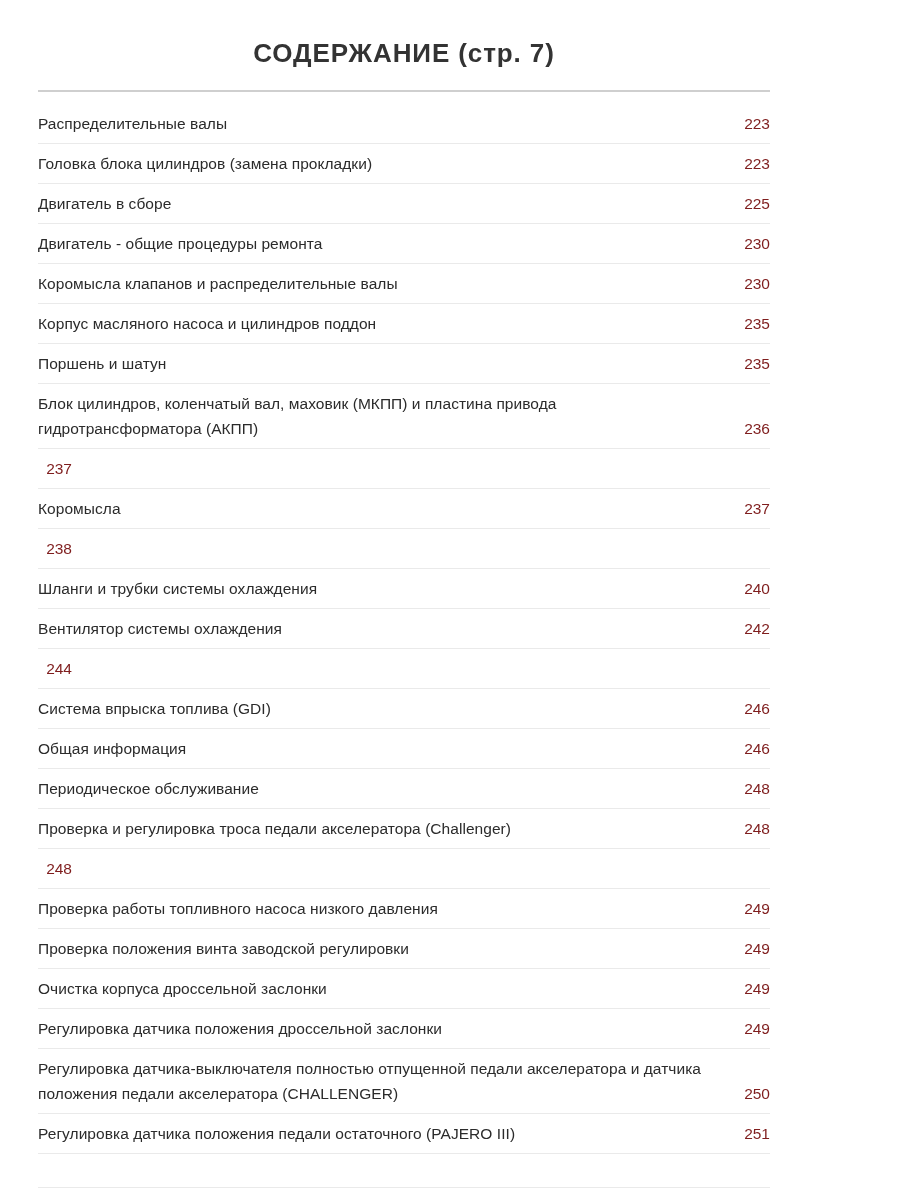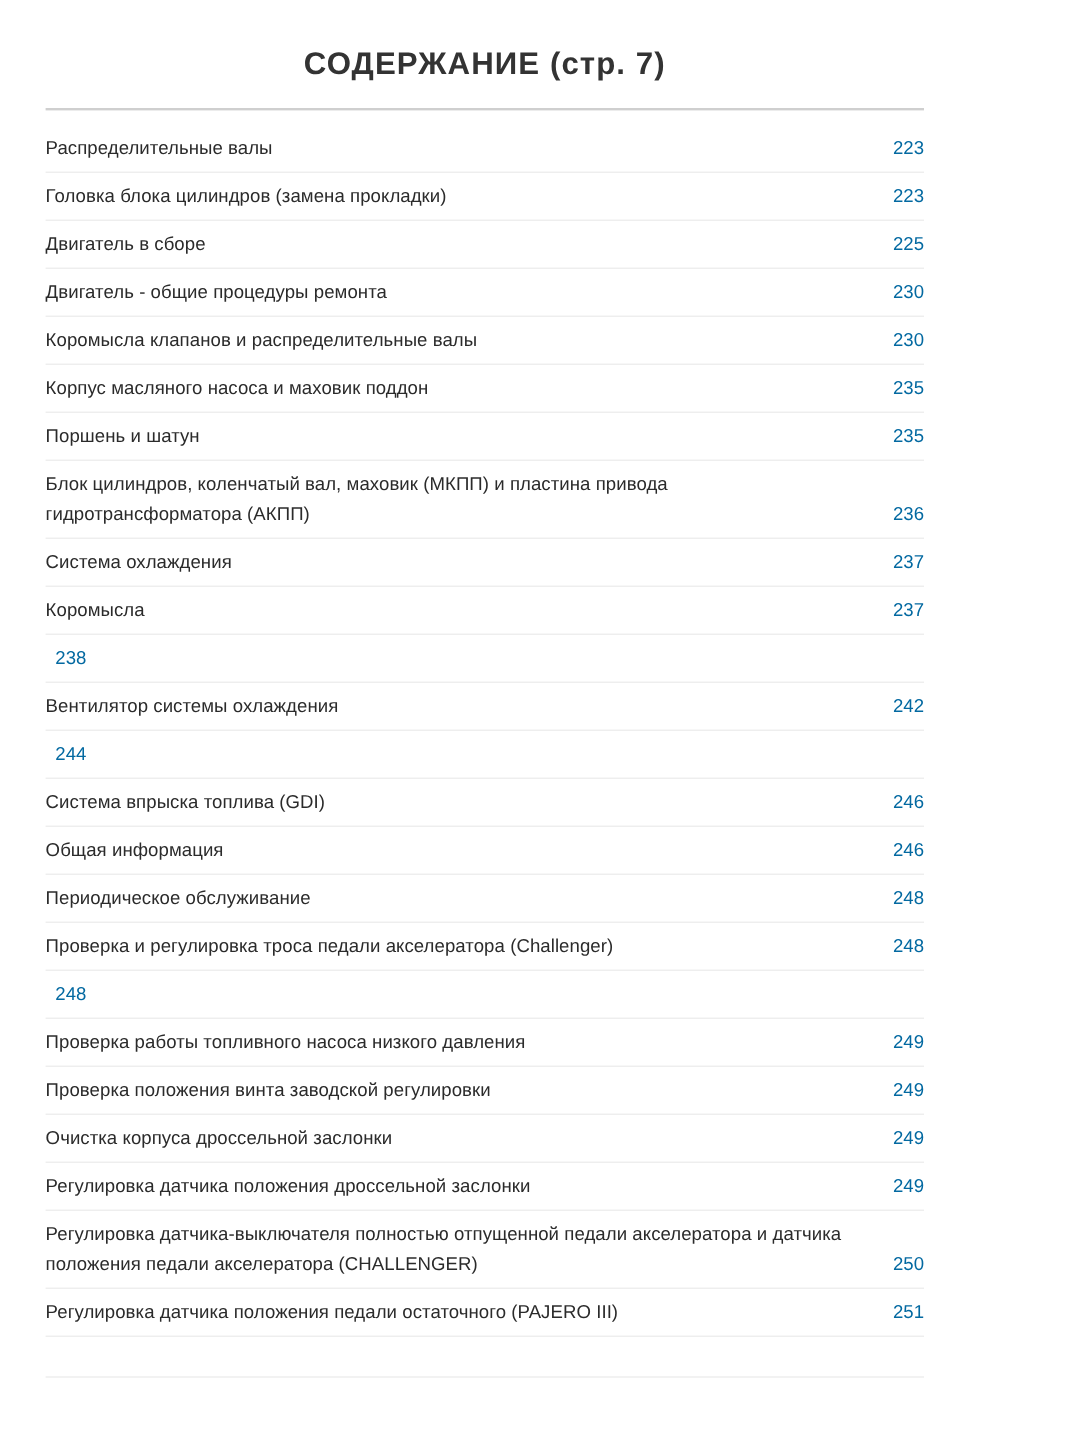--- a/index.html
+++ b/index.html
@@ -77,21 +77,21 @@
     line-height: 25px;
     color: #2b2b2b;
     letter-spacing: 0.05px;
     max-width: 720px;
   }
 
   .entry-page {
     flex: 0 0 auto;
     font-size: 15.5px;
     line-height: 25px;
-    color: #0369a1;
+    color: #7f1d1d;
     text-align: right;
     min-width: 34px;
     font-variant-numeric: tabular-nums;
   }
 </style>
 </head>
 <body>
 
 <div class="page">
 
@@ -114,43 +114,46 @@
       </li>
       <li class="toc-row">
         <span class="entry-title">Двигатель - общие процедуры ремонта</span>
         <span class="entry-page">230</span>
       </li>
       <li class="toc-row">
         <span class="entry-title">Коромысла клапанов и распределительные валы</span>
         <span class="entry-page">230</span>
       </li>
       <li class="toc-row">
-        <span class="entry-title">Корпус масляного насоса и маховик поддон</span>
+        <span class="entry-title">Корпус масляного насоса и цилиндров поддон</span>
         <span class="entry-page">235</span>
       </li>
       <li class="toc-row">
         <span class="entry-title">Поршень и шатун</span>
         <span class="entry-page">235</span>
       </li>
       <li class="toc-row">
         <span class="entry-title">Блок цилиндров, коленчатый вал, маховик (МКПП) и пластина привода гидротрансформатора (АКПП)</span>
         <span class="entry-page">236</span>
       </li>
       <li class="toc-row">
-        <span class="entry-title">Система охлаждения</span>
         <span class="entry-page">237</span>
       </li>
       <li class="toc-row">
         <span class="entry-title">Коромысла</span>
         <span class="entry-page">237</span>
       </li>
       <li class="toc-row">
         <span class="entry-page">238</span>
       </li>
       <li class="toc-row">
+        <span class="entry-title">Шланги и трубки системы охлаждения</span>
+        <span class="entry-page">240</span>
+      </li>
+      <li class="toc-row">
         <span class="entry-title">Вентилятор системы охлаждения</span>
         <span class="entry-page">242</span>
       </li>
       <li class="toc-row">
         <span class="entry-page">244</span>
       </li>
       <li class="toc-row">
         <span class="entry-title">Система впрыска топлива (GDI)</span>
         <span class="entry-page">246</span>
       </li>

